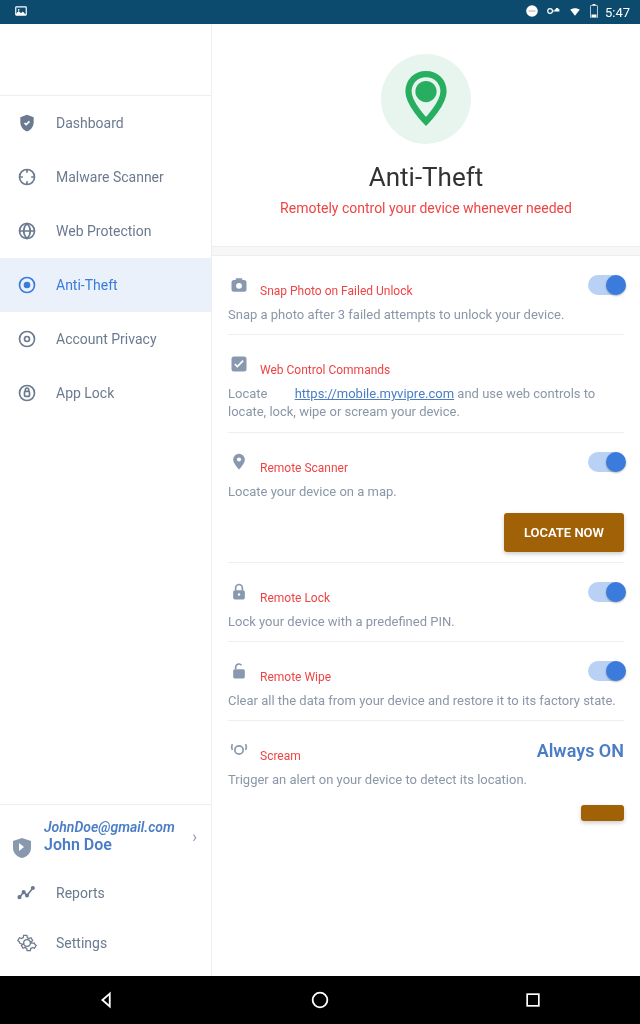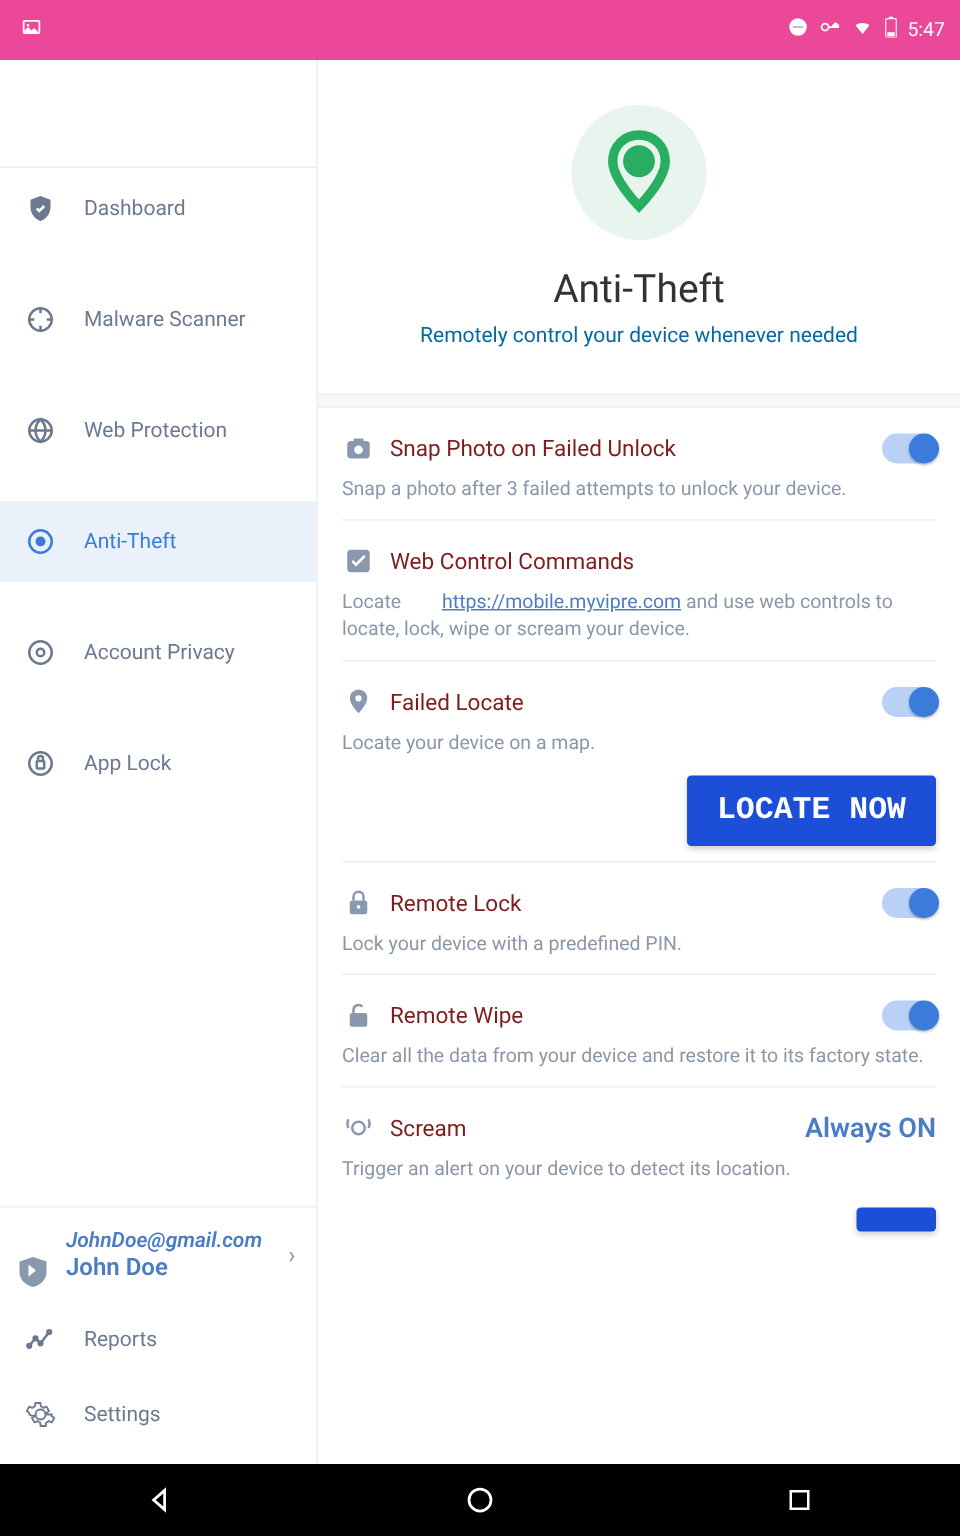--- a/index.html
+++ b/index.html
@@ -1,53 +1,53 @@
 <!DOCTYPE html>
 <html><head>
 <meta charset="utf-8">
 <style>
 * { margin: 0; padding: 0; box-sizing: border-box; font-family: -apple-system, BlinkMacSystemFont, "Segoe UI", Roboto, sans-serif; }
 body { width: 640px; height: 1024px; overflow: hidden; background: #fff; display: flex; flex-direction: column; }
-.status-bar { height: 40px; background: #ec4899; display: flex; align-items: center; justify-content: flex-end; padding: 0 10px; color: #fff; font-size: 13px; gap: 6px; }
+.status-bar { height: 24px; background: #0c4a6e; display: flex; align-items: center; justify-content: flex-end; padding: 0 10px; color: #fff; font-size: 13px; gap: 6px; }
 .status-bar .left { margin-right: auto; padding-left: 4px; }
 .app-body { flex: 1; display: flex; overflow: hidden; }
 .sidebar { width: 212px; min-width: 212px; background: #fff; display: flex; flex-direction: column; border-right: 1px solid #eee; box-shadow: 2px 0 4px rgba(0,0,0,0.05);}
 .sidebar-top-space { height: 72px; border-bottom: 1px solid #eee; }
-.nav-list { display: flex; flex-direction: column; gap: 20px; }
+.nav-list { display: flex; flex-direction: column; }
 .nav-item { display: flex; align-items: center; height: 54px; padding: 0 16px; gap: 18px; cursor: pointer; }
 .nav-item .nav-label { font-size: 14px; color: #6b7a8f; }
 .nav-item.active { background: #eaf1fb; }
 .nav-item.active .nav-label { color: #3a7bdc; }
 .nav-item.active .nav-icon { color: #3a7bdc; }
 .nav-icon { width: 22px; height: 22px; color: #6b7a8f; display:flex; align-items:center; justify-content:center; }
 .sidebar-footer { margin-top: auto; border-top: 1px solid #eee; padding: 0 0 8px 0;}
 .account { padding: 14px 14px 14px 44px; position: relative; }
 .account .email { color: #4a7dc6; font-size: 14px; font-weight: 600; font-style: italic; }
 .account .name { color: #4a7dc6; font-size: 16px; font-weight: 600; }
 .account .chevron { position:absolute; right:14px; top:22px; color:#8898ae; font-size:16px;}
 .account .shield-badge { position:absolute; left:10px; top:30px; color:#8898ae; }
 .footer-item { display: flex; align-items: center; height: 50px; padding: 0 16px; gap: 18px; cursor: pointer; }
 .footer-item .nav-label { font-size: 14px; color: #6b7a8f; }
 .content { flex: 1; overflow-y: auto; background: #fff; }
 .hero { padding: 30px 16px 30px; text-align: center; display:flex; flex-direction:column; align-items:center; }
 .hero-icon { width: 90px; height: 90px; border-radius: 50%; background: #e8f5ee; display:flex; align-items:center; justify-content:center; margin-bottom: 18px;}
 .hero-title { font-size: 26px; color: #333; margin-bottom: 8px; }
-.hero-sub { font-size: 14px; color: #0369a1; }
+.hero-sub { font-size: 14px; color: #ef4444; }
 .feature-list { padding: 0 16px; }
 .feature { padding: 16px 0 10px; border-bottom: 1px solid #eee; }
 .feature:last-child { border-bottom:none; }
 .ft-head { display: flex; align-items: center; gap: 10px; }
 .ft-icon { width: 22px; height: 22px; color: #8898ae; display:flex; align-items:center; justify-content:center; }
-.ft-title { font-size: 15px; color: #7f1d1d; flex: 1; }
+.ft-title { font-size: 12px; color: #ef4444; flex: 1; margin-top: 12px; }
 .ft-desc { font-size: 13px; color: #8a97a8; margin-top: 8px; line-height: 1.4; }
 .ft-desc a { color: #4a7dc6; text-decoration: underline; margin-left: 24px; }
 .toggle { width: 36px; height: 20px; background: #b8d1f5; border-radius: 10px; position: relative; cursor: pointer; }
 .toggle .knob { width: 20px; height: 20px; background: #3a7bdc; border-radius: 50%; position: absolute; right: -2px; top: 0; box-shadow: 0 1px 2px rgba(0,0,0,0.3); }
 .status-text { color: #4a7dc6; font-weight: 600; font-size: 18px; }
-.btn-primary { display: inline-block; background: #1d4ed8; color: #fff; border: none; border-radius: 3px; padding: 12px 20px; font-size: 21px; font-weight: 600; cursor: pointer; box-shadow: 0 2px 4px rgba(0,0,0,0.2); font-family: Liberation Mono, monospace; }
+.btn-primary { display: inline-block; background: #a16207; color: #fff; border: none; border-radius: 3px; padding: 12px 20px; font-size: 13px; font-weight: 600; cursor: pointer; box-shadow: 0 2px 4px rgba(0,0,0,0.2); }
 .btn-row { display:flex; justify-content:flex-end; margin-top:12px; }
 .nav-bar { height: 48px; background: #000; display:flex; align-items:center; justify-content:space-around; }
 .nav-bar .nb-icon { color: #fff; width: 24px; height: 24px; display:flex; align-items:center; justify-content:center;}
 .spacer-small { height:10px; background:#f7f7f7; border-top:1px solid #eee; border-bottom:1px solid #eee;}
 .hidden-partial-btn { display:flex; justify-content:flex-end; padding: 6px 16px 0; }
 .hidden-partial-btn .btn-primary { height:16px; padding-top:0; padding-bottom:0; overflow:hidden;}
 </style>
 </head>
 <body>
 
@@ -232,21 +232,21 @@
       </div>
 
       <div class="feature">
         <div class="ft-head">
           <span class="ft-icon">
             <svg width="20" height="20" viewBox="0 0 24 24" fill="currentColor">
                 <path d="M12 2a7 7 0 00-7 7c0 5 7 12 7 12s7-7 7-12a7 7 0 00-7-7z"></path>
                 <circle cx="12" cy="9" r="2.5" fill="#fff"></circle>
               </svg>
           </span>
-          <span class="ft-title">Failed Locate</span>
+          <span class="ft-title">Remote Scanner</span>
           <div class="toggle">
               <div class="knob"></div>
             </div>
         </div>
         <div class="ft-desc">Locate your device on a map.</div>
         <div class="btn-row">
           <button class="btn-primary">LOCATE NOW</button>
         </div>
       </div>
 

